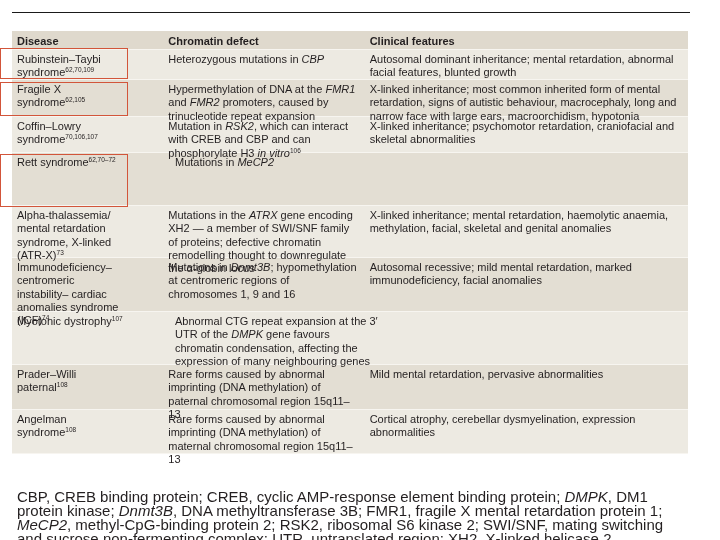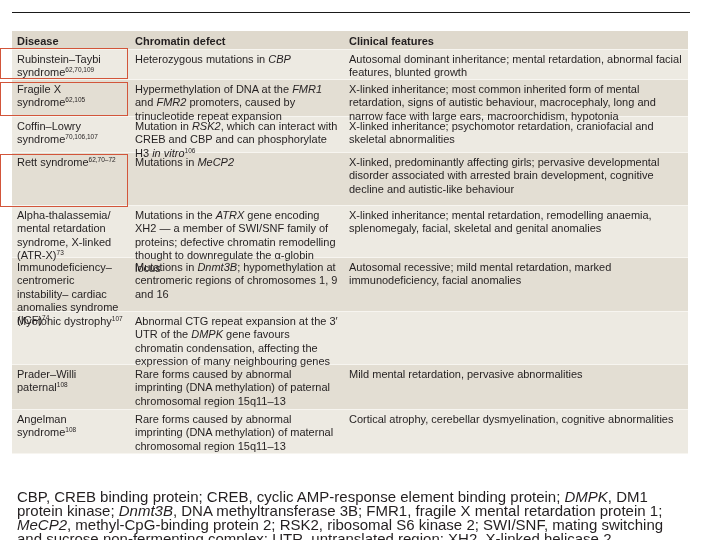--- a/index.html
+++ b/index.html
@@ -10,21 +10,21 @@
   .title .lbl { font-weight: normal; }
   .title .bar { font-weight: normal; margin: 0 1px; }
   .title .main { font-weight: bold; }
   .table { position: absolute; left: 12px; top: 31px; width: 676px; }
   .row { display: flex; border-bottom: 1px solid #f7f5f0; box-sizing: border-box; }
   .row.header { background: #dfd9cd; height: 19px; font-weight: bold; font-size: 11.5px; }
   .row.odd { background: #edeae2; }
   .row.even { background: #e3ded3; }
   .cell { box-sizing: border-box; padding: 3px 4px 0 4px; font-size: 11px; line-height: 13.3px; }
   .c1 { width: 118px; padding-left: 5px; }
-  .c2 { width: 213px; padding-left: 5px; }
+  .c2 { width: 213px; padding-left: 5px; margin-left: 40px; }
   .c3 { width: 345px; padding-left: 6px; }
   .header .cell { padding-top: 3px; line-height: 14px; }
   sup { font-size: 6.5px; line-height: 0; vertical-align: 4px; }
   i { }
   .highlight { position: absolute; border: 1.5px solid #d2553a; box-sizing: border-box; pointer-events: none; }
   .footnote { position: absolute; left: 17px; top: 455px; width: 670px; font-size: 15px; line-height: 14px; margin-top: 35px; }
 </style>
 </head>
 <body>
 
@@ -55,27 +55,26 @@
 
   <div class="row odd" style="height:36px">
     <div class="cell c1"><span>Coffin–Lowry syndrome</span><sup>70,106,107</sup></div>
     <div class="cell c2"><span>Mutation in </span><i>RSK2</i><span>, which can interact with CREB and CBP and can phosphorylate H3 </span><i>in vitro</i><sup>106</sup></div>
     <div class="cell c3">X-linked inheritance; psychomotor retardation, craniofacial and skeletal abnormalities</div>
   </div>
 
   <div class="row even" style="height:53px">
     <div class="cell c1"><span>Rett syndrome</span><sup>62,70–72</sup></div>
     <div class="cell c2"><span>Mutations in </span><i>MeCP2</i></div>
-    <div class="cell c3">X-linked, predominantly affecting girls; pervasive developmental disorder associated with arrested brain development, cognitive decline and autistic-like behaviour</div>
   </div>
 
   <div class="row odd" style="height:52px">
     <div class="cell c1"><span>Alpha-thalassemia/ mental retardation syndrome, X-linked (ATR-X)</span><sup>73</sup></div>
     <div class="cell c2"><span>Mutations in the </span><i>ATRX</i><span> gene encoding XH2 — a member of SWI/SNF family of proteins; defective chromatin remodelling thought to downregulate the α-globin locus</span></div>
-    <div class="cell c3">X-linked inheritance; mental retardation, remodelling anaemia, splenomegaly, facial, skeletal and genital anomalies</div>
+    <div class="cell c3">X-linked inheritance; mental retardation, haemolytic anaemia, methylation, facial, skeletal and genital anomalies</div>
   </div>
 
   <div class="row even" style="height:54px">
     <div class="cell c1"><span>Immunodeficiency– centromeric instability– cardiac anomalies syndrome (ICF)</span><sup>74</sup></div>
     <div class="cell c2"><span>Mutations in </span><i>Dnmt3B</i><span>; hypomethylation at centromeric regions of chromosomes 1, 9 and 16</span></div>
     <div class="cell c3">Autosomal recessive; mild mental retardation, marked immunodeficiency, facial anomalies</div>
   </div>
 
   <div class="row odd" style="height:53px">
     <div class="cell c1"><span>Myotonic dystrophy</span><sup>107</sup></div>
@@ -84,21 +83,21 @@
 
   <div class="row even" style="height:45px">
     <div class="cell c1"><span>Prader–Willi paternal</span><sup>108</sup></div>
     <div class="cell c2">Rare forms caused by abnormal imprinting (DNA methylation) of paternal chromosomal region 15q11–13</div>
     <div class="cell c3">Mild mental retardation, pervasive abnormalities</div>
   </div>
 
   <div class="row odd" style="height:44px">
     <div class="cell c1"><span>Angelman syndrome</span><sup>108</sup></div>
     <div class="cell c2">Rare forms caused by abnormal imprinting (DNA methylation) of maternal chromosomal region 15q11–13</div>
-    <div class="cell c3">Cortical atrophy, cerebellar dysmyelination, cognitive abnormalities</div>
+    <div class="cell c3">Cortical atrophy, cerebellar dysmyelination, expression abnormalities</div>
   </div>
 </div>
 
 <div class="highlight" style="left:0px; top:48px; width:128px; height:31px;"></div>
 <div class="highlight" style="left:0px; top:82px; width:128px; height:34px;"></div>
 <div class="highlight" style="left:0px; top:154px; width:128px; height:53px;"></div>
 
 <div class="footnote"><span>CBP, CREB binding protein; CREB, cyclic AMP-response element binding protein; </span><i>DMPK</i><span>, DM1 protein kinase; </span><i>Dnmt3B</i><span>, DNA methyltransferase 3B; FMR1, fragile X mental retardation protein 1; </span><i>MeCP2</i><span>, methyl-CpG-binding protein 2; RSK2, ribosomal S6 kinase 2; SWI/SNF, mating switching and sucrose non-fermenting complex; UTR, untranslated region; XH2, X-linked helicase 2.</span></div>
 
 </body></html>

